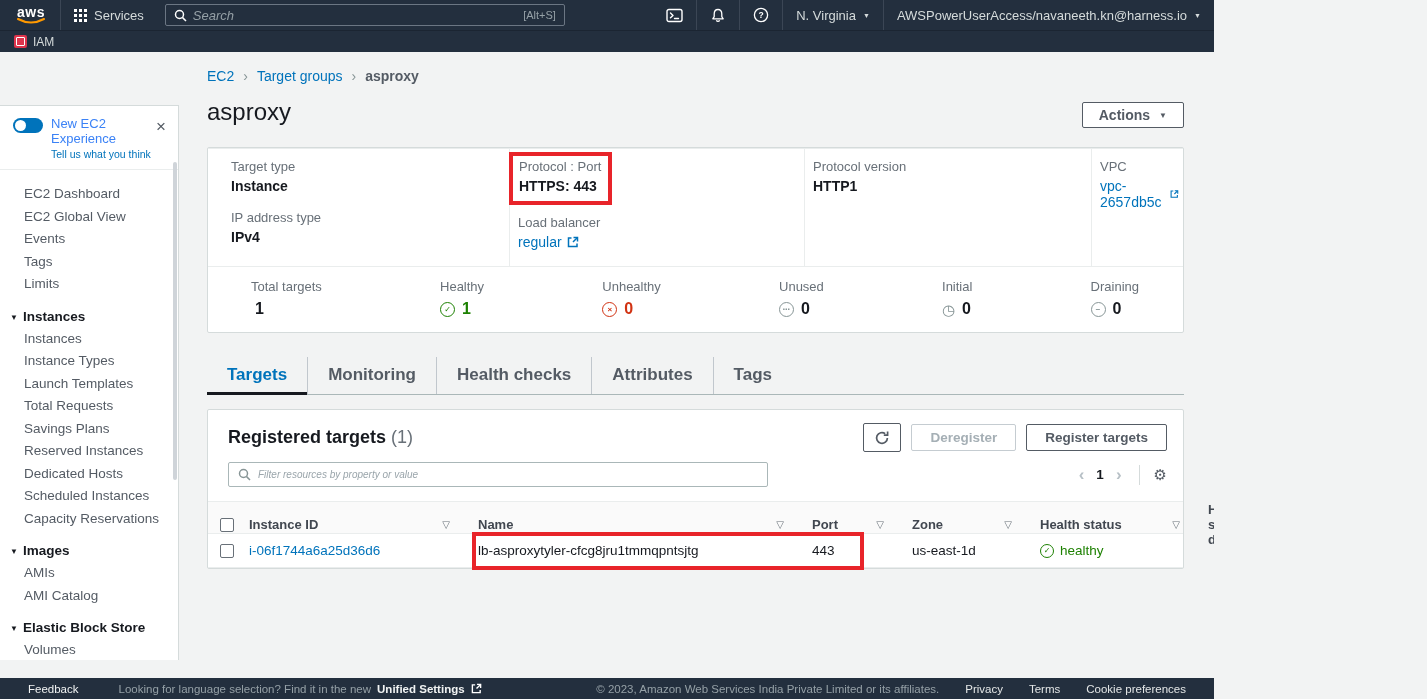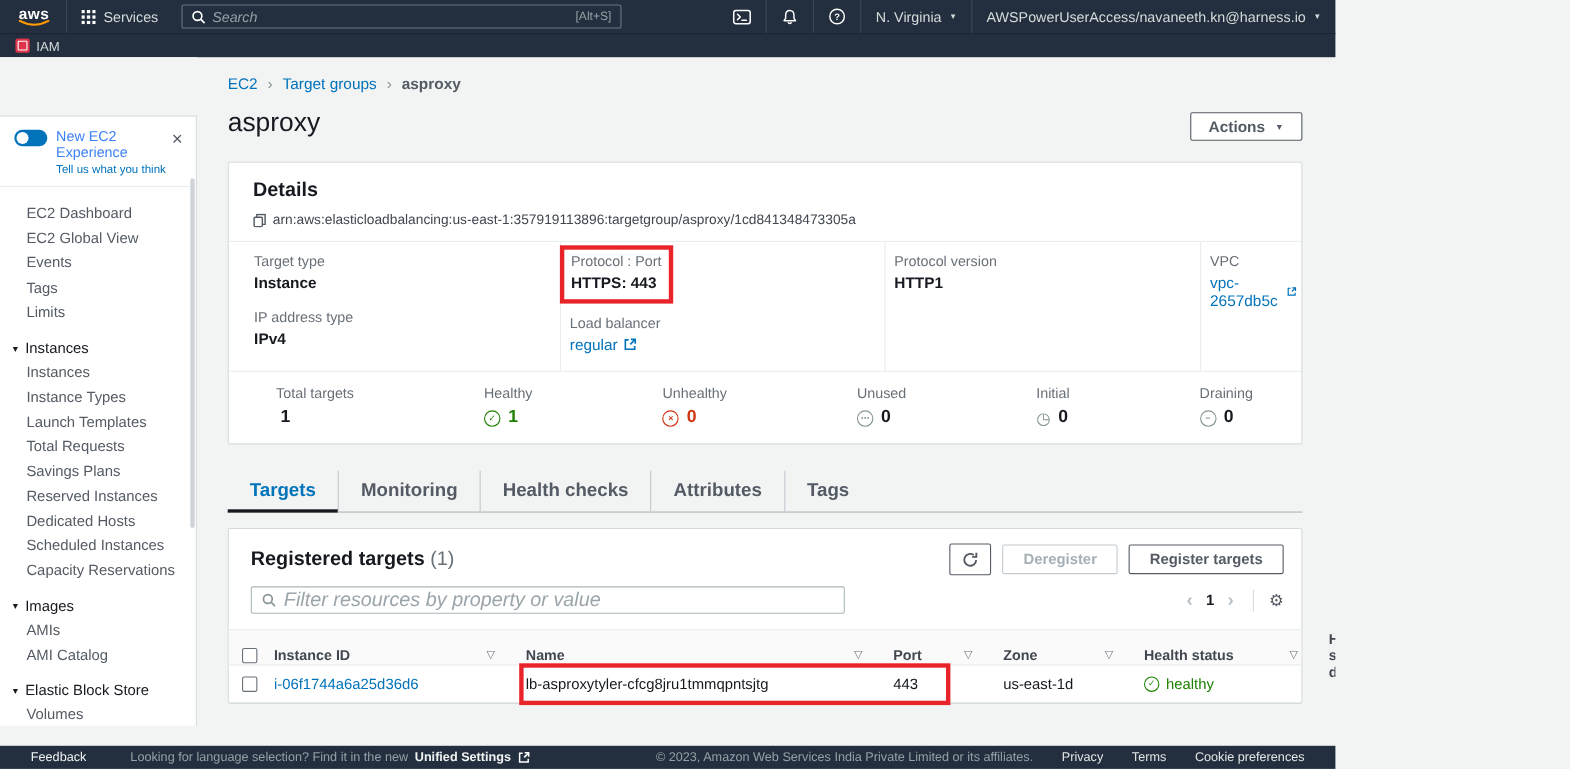--- a/index.html
+++ b/index.html
@@ -30,21 +30,21 @@
   .sidebar { width:179px; position:relative; background:#f2f3f3; flex:none; }
   .sidebar-white { position:absolute; top:53px; bottom:18px; left:0; right:0; background:#fff; border-right:1px solid #d5dbdb; border-top:1px solid #d5dbdb; overflow:hidden; }
   .exp-panel { position:relative; padding:10px 12px 9px 13px; border-bottom:1px solid #eaeded; display:flex; gap:8px; }
   .toggle { width:30px; height:15px; border-radius:8px; background:#0073bb; position:relative; flex:none; margin-top:2px; cursor:pointer; }
   .toggle::after { content:""; position:absolute; left:2px; top:2px; width:11px; height:11px; background:#fff; border-radius:50%; }
   .exp-title { font-size:13px; font-weight:normal; color:#3b82f6; }
   .exp-sub { font-size:10.5px; color:#0073bb; margin-top:2px; cursor:pointer; }
   .exp-close { position:absolute; right:12px; top:14px; font-size:17px; color:#545b64; line-height:14px; cursor:pointer; }
   .navlist { padding:13px 0 10px 0; }
   .nav-link { font-size:13.5px; color:#545b64; padding:4px 8px 4px 24px; line-height:14.5px; cursor:pointer; white-space:nowrap; }
-  .nav-section { font-size:13.5px; font-weight:normal; color:#16191f; padding:5px 8px 4px 10px; margin-top:8px; cursor:pointer; white-space:nowrap; }
+  .nav-section { font-size:13.5px; font-weight:bold; color:#16191f; padding:5px 8px 4px 10px; margin-top:8px; cursor:pointer; white-space:nowrap; }
   .s-caret { font-size:8px; margin-right:5px; position:relative; top:-1px; }
   .side-scrollbar { position:absolute; right:1px; top:56px; width:4px; height:318px; background:#cfd4d9; border-radius:2px; }
 
   .content { flex:1; position:relative; padding:0 30px 0 28px; overflow:hidden; }
 
   
   .breadcrumb { margin-top:16px; display:flex; gap:9px; font-size:14px; }
   .breadcrumb a { color:#0073bb; text-decoration:none; cursor:pointer; }
   .bsep { color:#879596; font-size:14px; }
   .bcur { color:#545b64; font-weight:bold; }
@@ -91,21 +91,21 @@
 
   
   .targets-card { margin-top:14px; }
   .tc-head { padding:13px 16px 10px 20px; display:flex; align-items:center; }
   .tc-actions { margin-left:auto; display:flex; align-items:center; gap:10px; }
   .btn { background:#fff; border:1px solid #545b64; border-radius:2px; font-family:inherit; font-size:13.5px; font-weight:bold; color:#545b64; padding:5px 18px; cursor:pointer; }
   .btn.disabled { border-color:#c5ccd1; color:#a5afb5; cursor:default; }
   .btn-icon { width:38px; height:29px; padding:0; display:inline-flex; align-items:center; justify-content:center; }
   .tc-filterrow { padding:0 16px 14px 20px; display:flex; align-items:center; }
   .filterbox { width:540px; height:25px; border:1px solid #aab7b8; border-radius:2px; display:flex; align-items:center; gap:7px; padding:0 9px; background:#fff; }
-  .filterbox input { flex:1; border:none; outline:none; font-size:18px; font-family:inherit; color:#1d4ed8; }
+  .filterbox input { flex:1; border:none; outline:none; font-size:10px; font-family:inherit; color:#1d4ed8; }
   .filterbox input::placeholder { color:#9aa5ab; font-style:italic; }
   .pager { margin-left:auto; display:flex; align-items:center; gap:9px; }
   .chev { font-size:17px; line-height:16px; color:#879596; cursor:pointer; padding:0 3px; font-weight:bold; }
   .chev.disabled { color:#b7c0c6; }
   .pagenum { font-size:13.5px; font-weight:bold; color:#16191f; }
   .pager-div { width:1px; height:20px; background:#d5dbdb; margin:0 5px; }
   .gear { font-size:15px; color:#545b64; cursor:pointer; }
 
   .tgrid { display:grid; grid-template-columns:33px 225px 334px 100px 128px 168px 1fr; align-items:center; }
   .thead { border-top:1px solid #eaeded; border-bottom:1px solid #eaeded; background:#fafafa; height:33px; }
@@ -258,32 +258,20 @@
         <span class="bcur">asproxy</span>
       </div>
 
       <h1 class="page-title">asproxy</h1>
       <button class="actions-btn">
         <span>Actions</span>
         <span class="caret">▼</span>
       </button>
 
       <div class="card details-card">
-        <div class="card-head">
-          <div class="card-title">Details</div>
-          <div class="arn-row">
-            <span class="copy">
-              <svg class="ic" width="12" height="13" viewBox="0 0 12 13">
-                  <rect x="1" y="3.5" width="7.5" height="8.5" rx="1" stroke="#545b64" stroke-width="1.3" fill="none"></rect>
-                  <path d="M3.5 3.5 L3.5 1 L11 1 L11 10 L8.5 10" stroke="#545b64" stroke-width="1.3" fill="none"></path>
-                </svg>
-            </span>
-            <span class="arn">arn:aws:elasticloadbalancing:us-east-1:357919113896:targetgroup/asproxy/1cd841348473305a</span>
-          </div>
-        </div>
         <div class="fgrid">
           <div class="fcol first">
             <div class="field">
               <div class="flabel">Target type</div>
               <div class="fvalue">Instance</div>
             </div>
             <div class="field">
               <div class="flabel">IP address type</div>
               <div class="fvalue">IPv4</div>
             </div>

